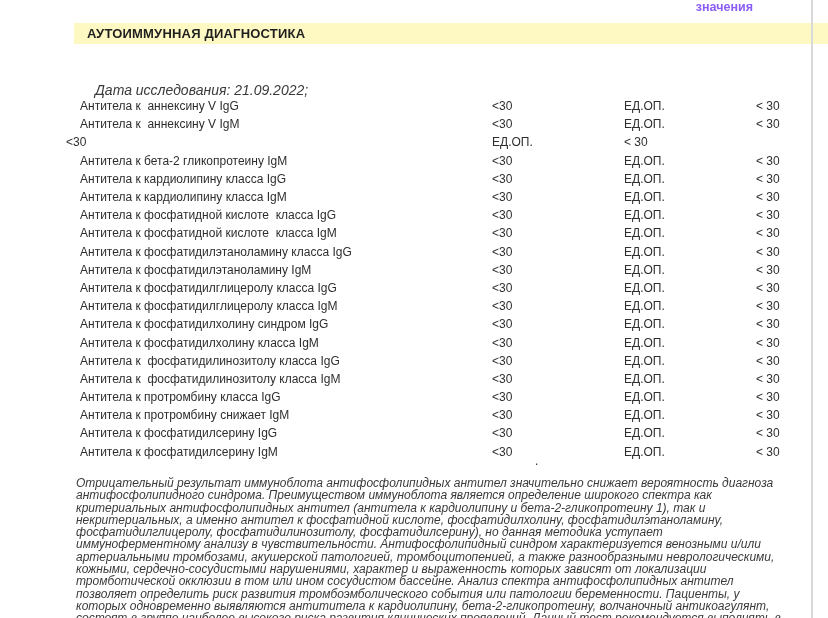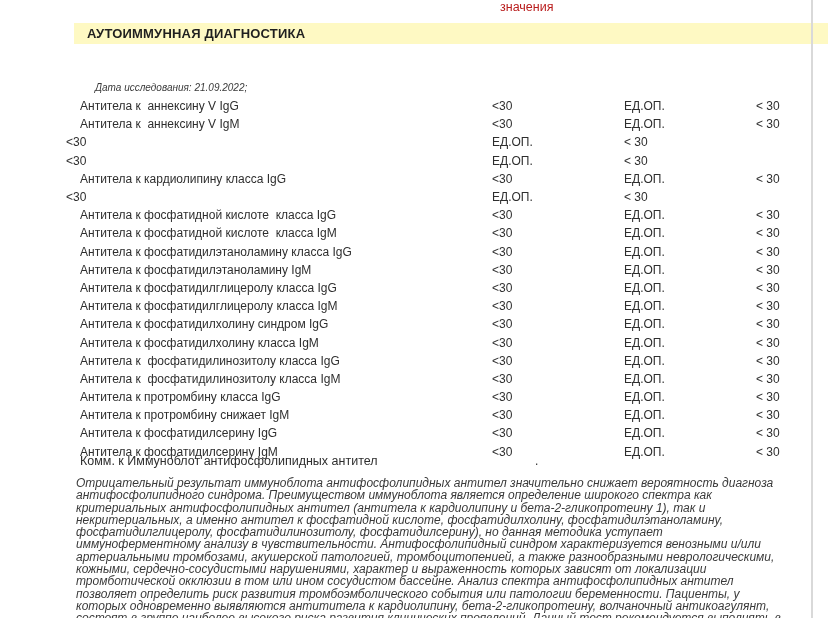--- a/index.html
+++ b/index.html
@@ -9,23 +9,23 @@
   .page {
     position:relative;
     width:828px; height:618px;
     background:#ffffff;
     overflow:hidden;
   }
 
   .values-header {
     position:absolute;
     left:500px; top:0px; width:253px;
-    text-align:left;
-    font-size:12.5px; font-weight:normal;
-    color:#b91c1c;
+    text-align:right;
+    font-size:12.5px; font-weight:bold;
+    color:#8b5cf6;
   }
 
   .page-border-right {
     position:absolute;
     left:811px; top:0; width:2px; height:618px;
     background:#d9d9d9;
   }
 
   .section-bar {
     position:absolute;
@@ -45,21 +45,21 @@
     position:absolute;
     left:79px; top:50px; width:708px;
     font-size:12.5px; font-weight:bold;
     line-height:14px;
     color:#1f1f1f;
   }
 
   .panel-date {
     position:absolute;
     left:95px; top:82px;
-    font-size:10px; font-style:italic;
+    font-size:14px; font-style:italic;
     color:#3a3a3a;
   }
 
   .results-table {
     position:absolute;
     left:66px; top:97px; width:746px;
   }
   .trow {
     display:grid;
     grid-template-columns:394px 100px 100px 120px;
@@ -122,31 +122,33 @@
         <div class="tcell c1">&lt;30</div>
         <div class="tcell c2">ЕД.ОП.</div>
         <div class="tcell c3">&lt; 30</div>
       </div>
       <div class="trow">
         <div class="tcell c1">&lt;30</div>
         <div class="tcell c2">ЕД.ОП.</div>
         <div class="tcell c3">&lt; 30</div>
       </div>
       <div class="trow">
+        <div class="tcell c0">Антитела к бета-2 гликопротеину IgM</div>
         <div class="tcell c1">&lt;30</div>
         <div class="tcell c2">ЕД.ОП.</div>
         <div class="tcell c3">&lt; 30</div>
       </div>
       <div class="trow">
         <div class="tcell c0">Антитела к кардиолипину класса IgG</div>
         <div class="tcell c1">&lt;30</div>
         <div class="tcell c2">ЕД.ОП.</div>
         <div class="tcell c3">&lt; 30</div>
       </div>
       <div class="trow">
+        <div class="tcell c0">Антитела к кардиолипину класса IgM</div>
         <div class="tcell c1">&lt;30</div>
         <div class="tcell c2">ЕД.ОП.</div>
         <div class="tcell c3">&lt; 30</div>
       </div>
       <div class="trow">
         <div class="tcell c0">Антитела к фосфатидной кислоте  класса IgG</div>
         <div class="tcell c1">&lt;30</div>
         <div class="tcell c2">ЕД.ОП.</div>
         <div class="tcell c3">&lt; 30</div>
       </div>
@@ -223,21 +225,20 @@
         <div class="tcell c3">&lt; 30</div>
       </div>
       <div class="trow">
         <div class="tcell c0">Антитела к фосфатидилсерину IgM</div>
         <div class="tcell c1">&lt;30</div>
         <div class="tcell c2">ЕД.ОП.</div>
         <div class="tcell c3">&lt; 30</div>
       </div>
     </div>
 
-  <div class="comment-label">Комм. к Иммуноблот антифосфолипидных антител</div>
 
   <div class="comment-dot">.</div>
 
   <div class="comment-text">Отрицательный результат иммуноблота  антифосфолипидных антител значительно снижает вероятность диагноза антифосфолипидного синдрома. Преимуществом иммуноблота является определение широкого спектра как критериальных антифосфолипидных антител (антитела к кардиолипину и бета-2-гликопротеину 1), так и некритериальных, а именно антител к фосфатидной кислоте, фосфатидилхолину, фосфатидилэтаноламину, фосфатидилглицеролу, фосфатидилинозитолу, фосфатидилсерину), но данная методика уступает иммуноферментному анализу в чувствительности. Антифосфолипидный синдром характеризуется венозными и/или артериальными тромбозами, акушерской патологией, тромбоцитопенией, а также разнообразными неврологическими, кожными, сердечно-сосудистыми нарушениями, характер и выраженность которых зависят от локализации тромботической окклюзии в том или ином сосудистом бассейне. Анализ спектра антифосфолипидных антител позволяет  определить риск развития тромбоэмболического события или патологии беременности. Пациенты, у которых одновременно выявляются антититела к кардиолипину, бета-2-гликопротеину, волчаночный антикоагулянт, состоят в группе наиболее высокого риска развития клинических проявлений.  Данный тест рекомендуется выполнять в комплексе с  волчаночным антикоагулянтом.</div>
 
   <div class="page-border-right"></div>
 
 </div>
 
 </body></html>

